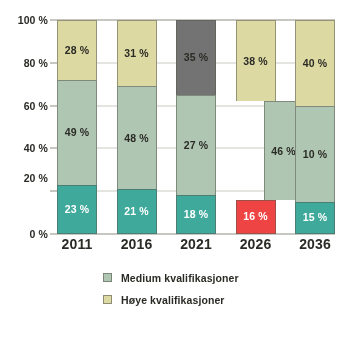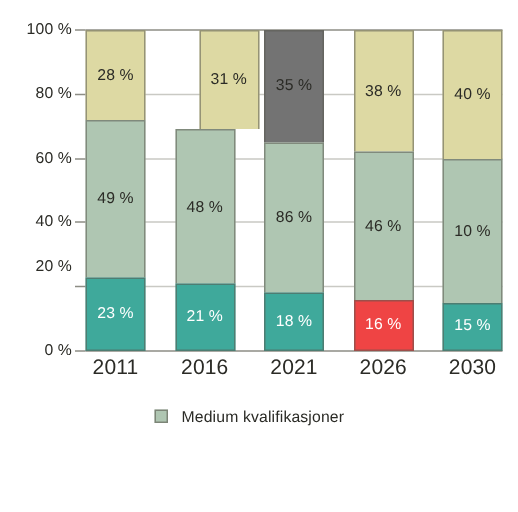--- a/index.html
+++ b/index.html
@@ -12,20 +12,21 @@
     height: 341px;
     overflow: hidden;
     font-family: "Liberation Sans", sans-serif;
     color: #2b2b26;
   }
 
   #chart-root {
     position: relative;
     width: 345px;
     height: 341px;
+    font-weight: bold;
   }
 
   
   #plot-wrap {
     position: absolute;
     left: 0;
     top: 0;
     width: 345px;
     height: 262px;
   }
@@ -204,46 +205,46 @@
               <span class="seg-label" style="color: rgb(43, 43, 38);">28 %</span>
             </div>
             <div class="seg" style="height: 104.86px; background: rgb(175, 198, 178);">
               <span class="seg-label" style="color: rgb(43, 43, 38);">49 %</span>
             </div>
             <div class="seg" style="height: 49.22px; background: rgb(63, 169, 155);">
               <span class="seg-label" style="color: rgb(255, 255, 255);">23 %</span>
             </div>
           </div>
           <div class="bar-col">
-            <div class="seg" style="height: 66.34px; background: rgb(221, 217, 163); margin-left: 16px;">
+            <div class="seg" style="height: 66.34px; background: rgb(221, 217, 163);">
               <span class="seg-label" style="color: rgb(43, 43, 38);">31 %</span>
             </div>
             <div class="seg" style="height: 102.72px; background: rgb(175, 198, 178);">
               <span class="seg-label" style="color: rgb(43, 43, 38);">48 %</span>
             </div>
             <div class="seg" style="height: 44.94px; background: rgb(63, 169, 155);">
               <span class="seg-label" style="color: rgb(255, 255, 255);">21 %</span>
             </div>
           </div>
           <div class="bar-col">
             <div class="seg" style="height: 74.9px; background: #737373;">
               <span class="seg-label" style="color: rgb(43, 43, 38);">35 %</span>
             </div>
             <div class="seg" style="height: 100.58px; background: rgb(175, 198, 178);">
-              <span class="seg-label" style="color: rgb(43, 43, 38);">86 %</span>
+              <span class="seg-label" style="color: rgb(43, 43, 38);">27 %</span>
             </div>
             <div class="seg" style="height: 38.52px; background: rgb(63, 169, 155);">
               <span class="seg-label" style="color: rgb(255, 255, 255);">18 %</span>
             </div>
           </div>
           <div class="bar-col">
             <div class="seg" style="height: 81.32px; background: rgb(221, 217, 163);">
               <span class="seg-label" style="color: rgb(43, 43, 38);">38 %</span>
             </div>
-            <div class="seg" style="height: 98.44px; background: rgb(175, 198, 178);">
+            <div class="seg" style="height: 98.44px; background: rgb(175, 198, 178); margin-left: 28px;">
               <span class="seg-label" style="color: rgb(43, 43, 38);">46 %</span>
             </div>
             <div class="seg" style="height: 34.24px; background: #ef4444;">
               <span class="seg-label" style="color: rgb(255, 255, 255);">16 %</span>
             </div>
           </div>
           <div class="bar-col">
             <div class="seg" style="height: 85.6px; background: rgb(221, 217, 163);">
               <span class="seg-label" style="color: rgb(43, 43, 38);">40 %</span>
             </div>
@@ -255,30 +256,34 @@
             </div>
           </div>
         </div>
     </div>
 
     <div class="x-labels">
         <div class="x-label">2011</div>
         <div class="x-label">2016</div>
         <div class="x-label">2021</div>
         <div class="x-label">2026</div>
-        <div class="x-label">2030</div>
+        <div class="x-label">2036</div>
       </div>
   <div class="y-tick" style="top: 20px;"></div>
       <div class="y-tick" style="top: 62.8px;"></div>
       <div class="y-tick" style="top: 105.6px;"></div>
       <div class="y-tick" style="top: 148.4px;"></div>
       <div class="y-tick" style="top: 191.2px;"></div>
       <div class="y-tick" style="top: 234px;"></div>
     </div>
 
   <div id="legend">
       <div class="legend-row">
         <span class="legend-swatch" style="background: rgb(175, 198, 178);"></span>
         <span class="legend-text">Medium kvalifikasjoner</span>
       </div>
+      <div class="legend-row">
+        <span class="legend-swatch" style="background: rgb(221, 217, 163);"></span>
+        <span class="legend-text">Høye kvalifikasjoner</span>
+      </div>
     </div>
 
 </div>
 
 </body></html>

